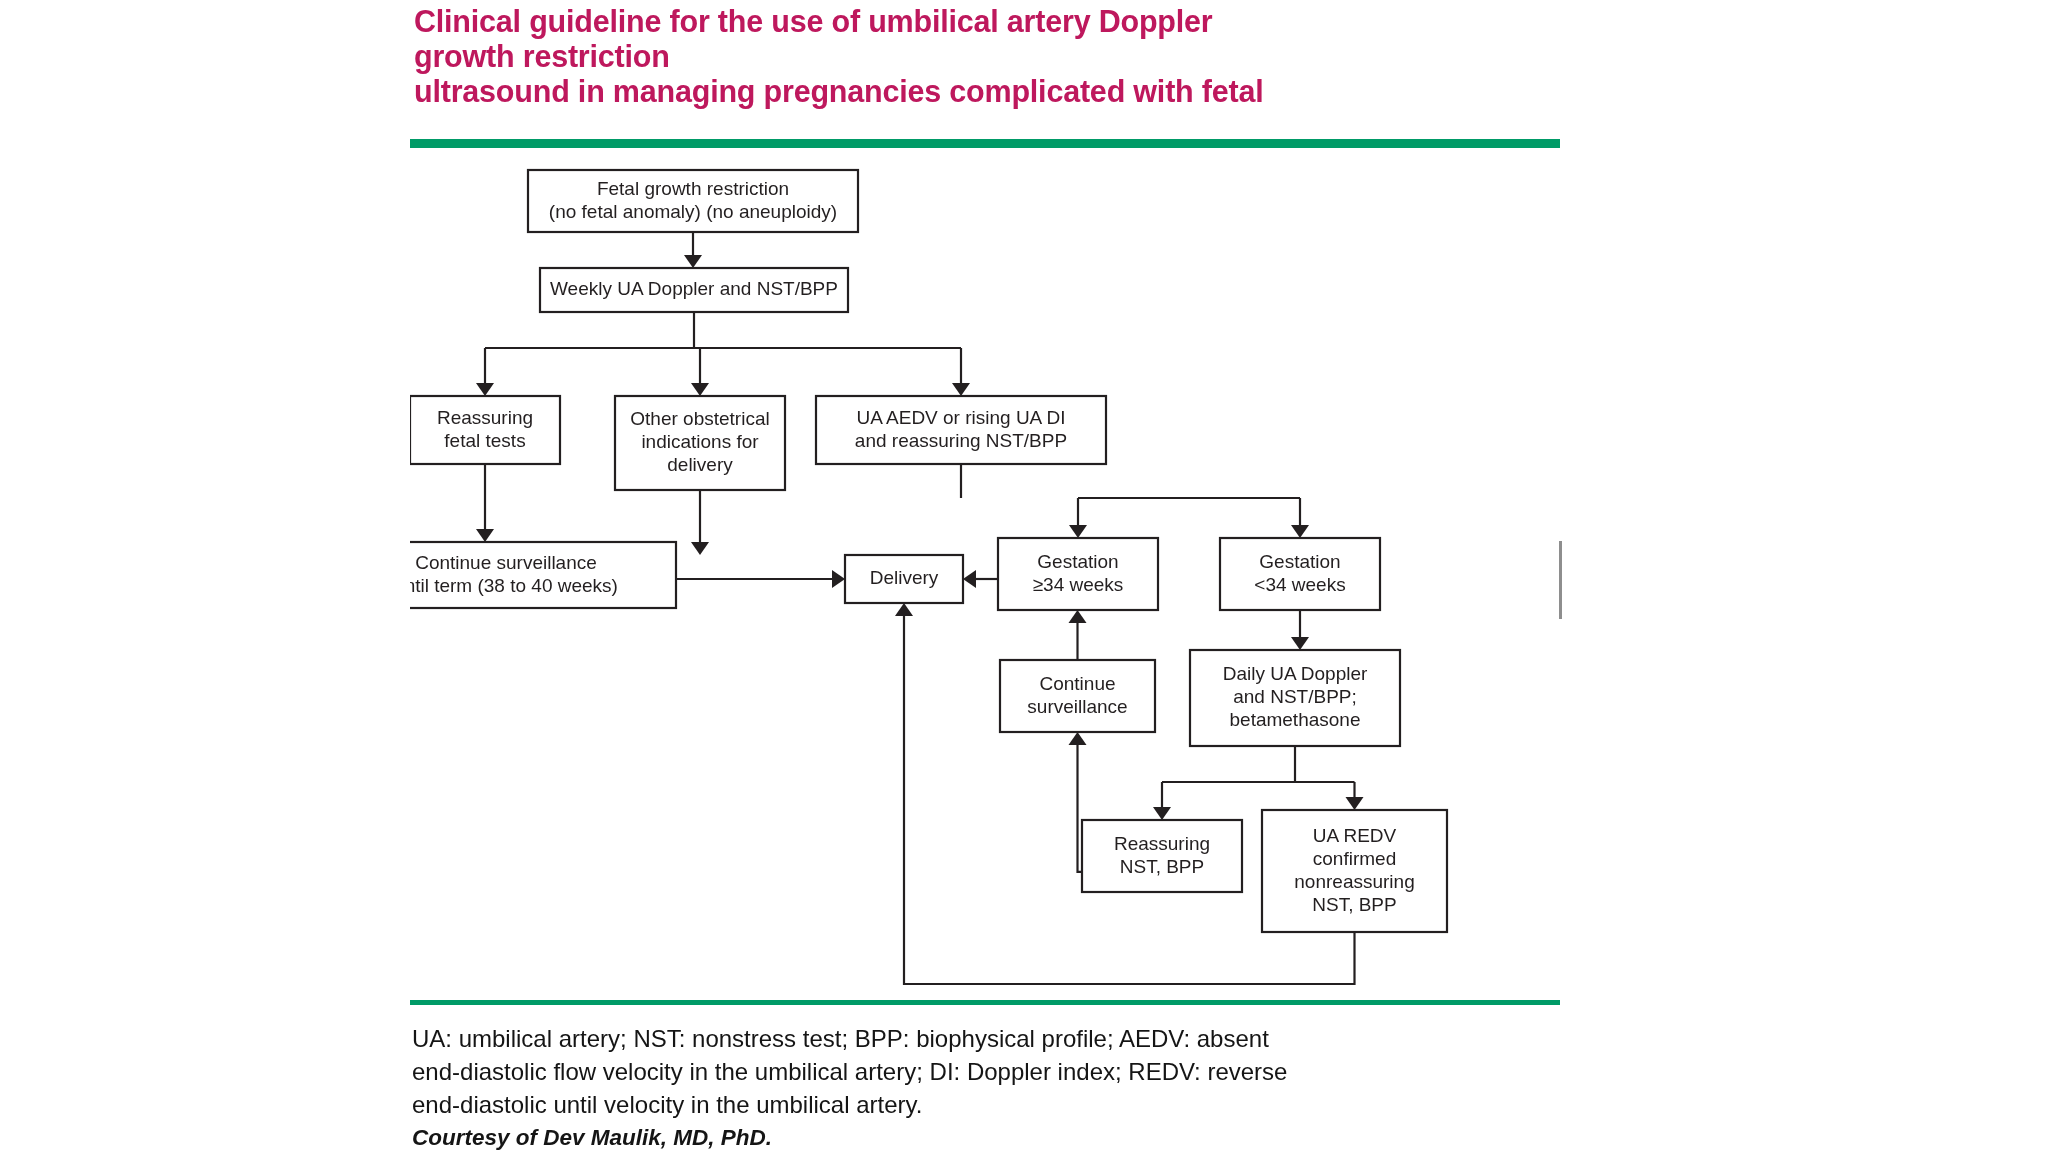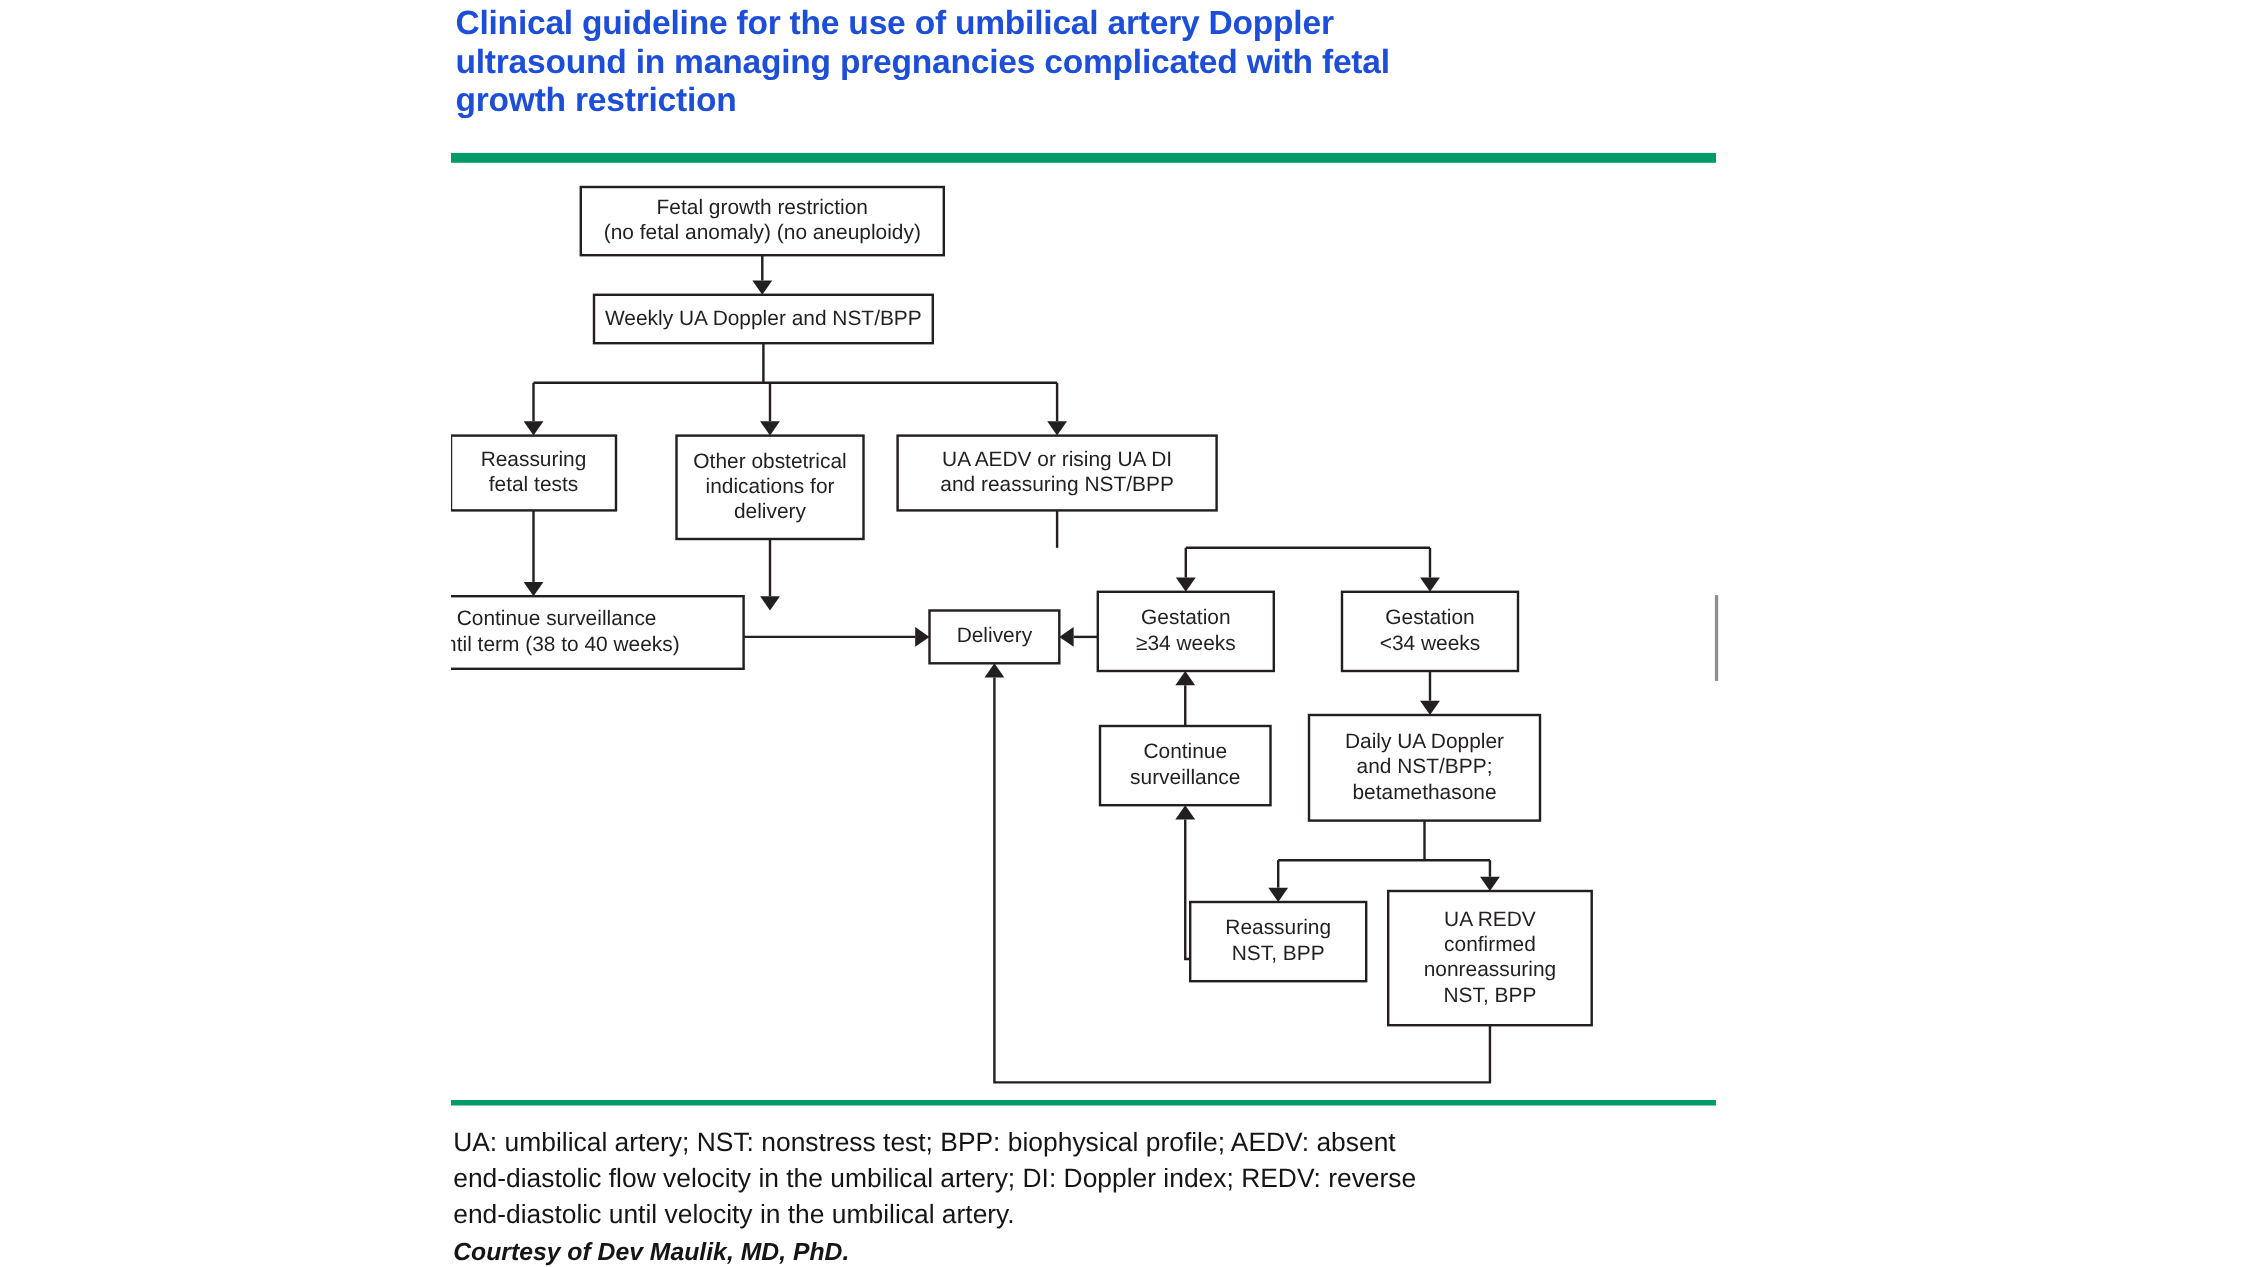--- a/index.html
+++ b/index.html
@@ -22,21 +22,21 @@
     left: 414px;
     top: 4px;
     width: 1160px;
   }
   #title-block .title-line {
     font-family: "Liberation Sans", sans-serif;
     font-weight: bold;
     font-size: 30.5px;
     line-height: 35px;
     letter-spacing: -0.2px;
-    color: #1d4ed8;
+    color: #be185d;
     white-space: nowrap;
   }
 
   
   .green-rule {
     position: absolute;
     background: #009b67;
   }
   #rule-top {
     left: 410px;
@@ -119,22 +119,22 @@
     white-space: nowrap;
   }
 </style>
 </head>
 <body>
 
 <div id="page">
 
   <div id="title-block">
     <div class="title-line">Clinical guideline for the use of umbilical artery Doppler</div>
+    <div class="title-line">growth restriction</div>
     <div class="title-line">ultrasound in managing pregnancies complicated with fetal</div>
-    <div class="title-line">growth restriction</div>
   </div>
 
   <div class="green-rule" id="rule-top"></div>
 
   <div id="figure">
     <svg id="flow-svg" viewBox="0 0 1160 845">
       <g id="edge-layer">
           <path class="edge-path" d="M 283 72 L 283 95"></path>
           <polygon class="edge-head" points="283,108 274,95 292,95"></polygon>
           <path class="edge-path" d="M 284 152 L 284 188"></path>

